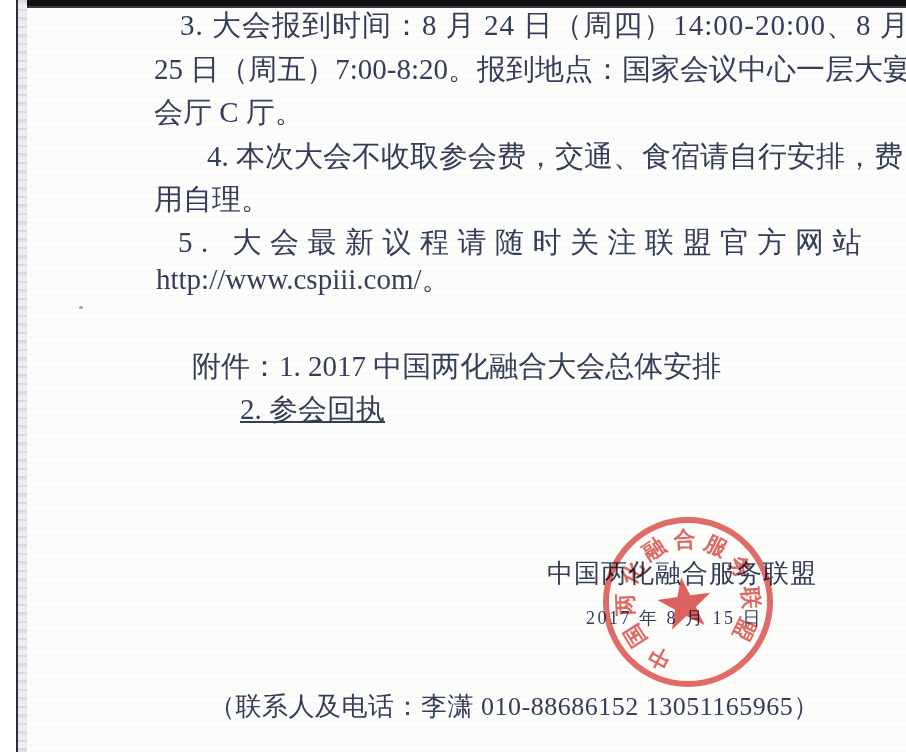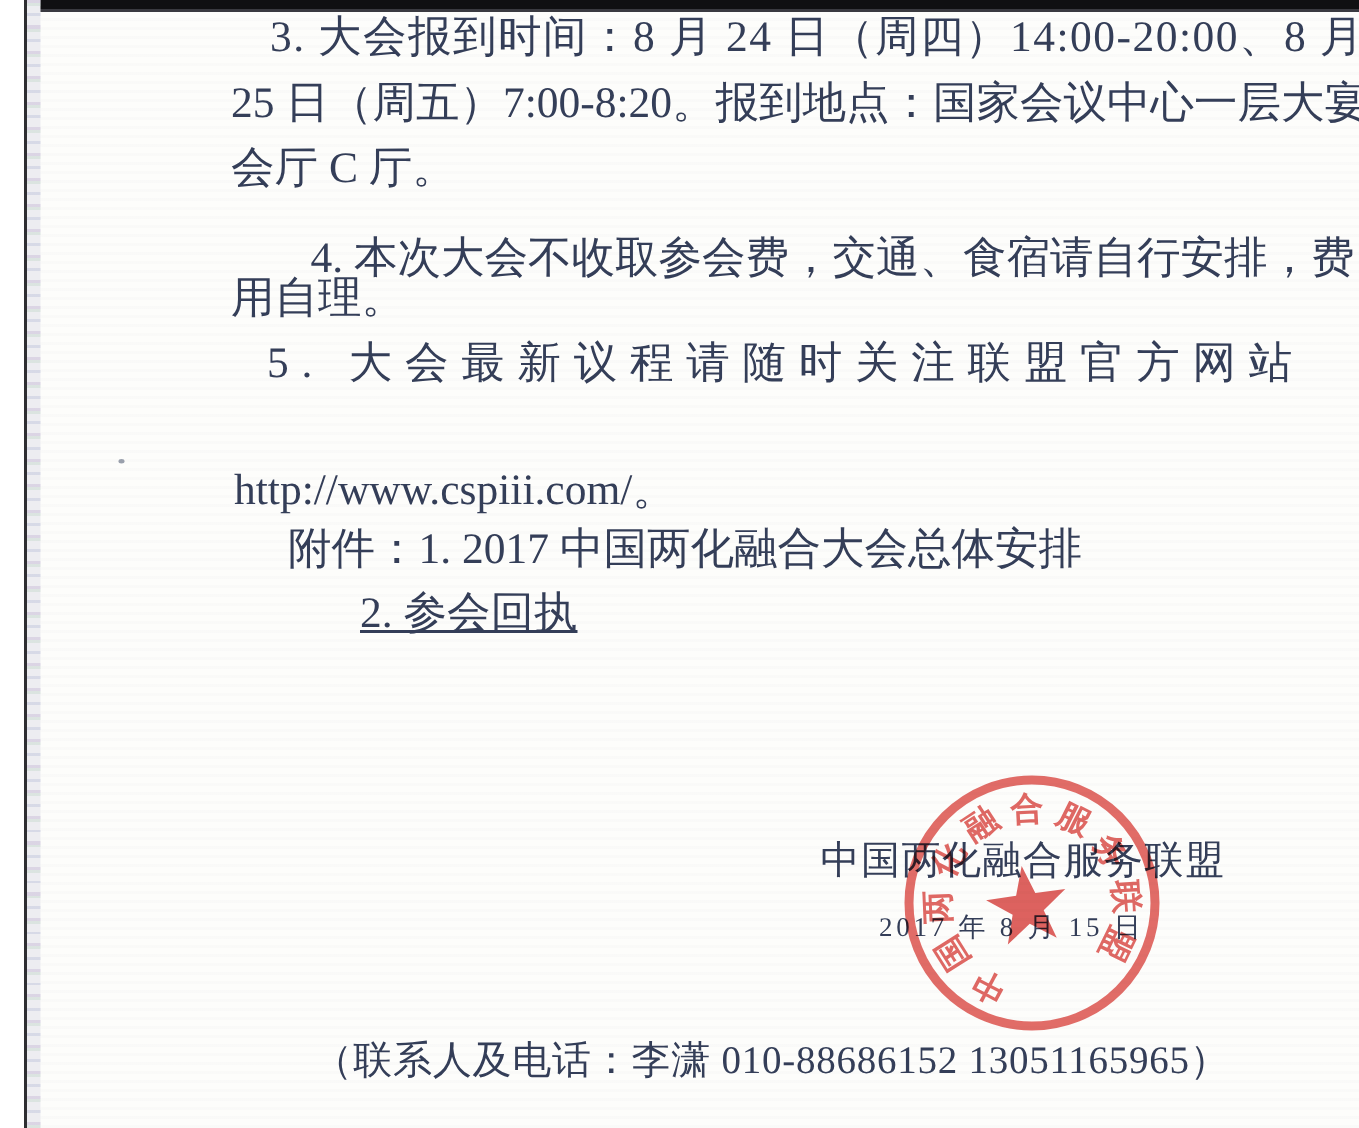--- a/index.html
+++ b/index.html
@@ -44,24 +44,24 @@
     background:#9aa0ac;border-radius:50%;
   }
   
   .line{
     position:absolute;white-space:nowrap;
     color:var(--ink);font-size:29px;line-height:1.15;
   }
   .l0{left:164px;top:9px;letter-spacing:1px;}
   .l1{left:138px;top:53px;}
   .l2{left:138px;top:96px;}
-  .l3{left:191px;top:140px;margin-top:16px;}
+  .l3{left:191px;top:140px;}
   .l4{left:138px;top:183px;}
   .l5{left:162px;top:226px;letter-spacing:8.5px;}
-  .l6{left:140px;top:263px;margin-top:48px;}
+  .l6{left:140px;top:263px;}
   .l7{left:176px;top:350px;}
   .l8{left:224px;top:393px;text-decoration:underline;}
   .sig{left:531px;top:559px;font-size:26px;letter-spacing:1px;}
   .date{left:570px;top:608px;font-size:18px;letter-spacing:2.5px;}
   .contact{left:193px;top:692px;font-size:26px;letter-spacing:0.5px;}
   
   .seal-svg{
     position:absolute;left:577px;top:507px;width:190px;height:190px;
     mix-blend-mode:multiply;opacity:.92;
   }

